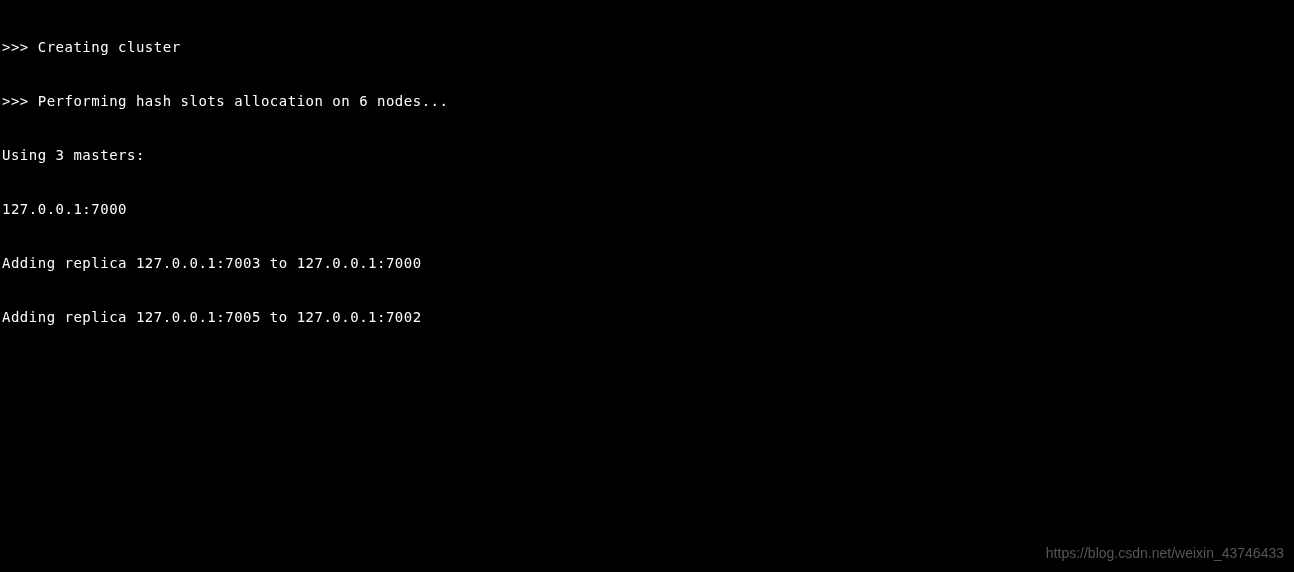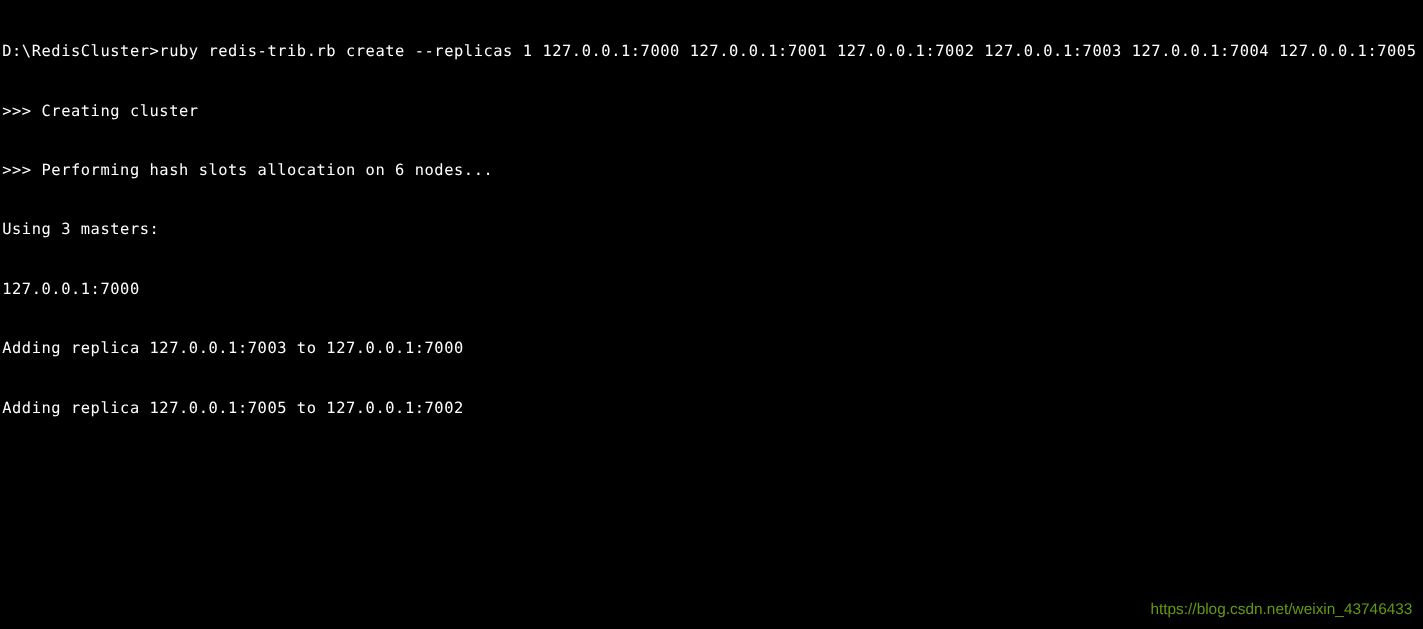--- a/index.html
+++ b/index.html
@@ -23,32 +23,31 @@
       white-space: pre;
       letter-spacing: 0.5px;
     }
     .line {
       display: block;
     }
     .watermark {
       position: absolute;
       bottom: 10px;
       right: 10px;
-      color: #84cc16;
+      color: #737373;
       opacity: 0.75;
       font-size: 14px;
       font-family: Arial, sans-serif;
       letter-spacing: 0;
     }
   </style>
 </head>
 <body>
 
 <div class="terminal">
-  <span class="line">D:\RedisCluster&gt;ruby redis-trib.rb create --replicas 1 127.0.0.1:7000 127.0.0.1:7001 127.0.0.1:7002 127.0.0.1:7003 127.0.0.1:7004 127.0.0.1:7005</span>
   <span class="line">&gt;&gt;&gt; Creating cluster</span>
   <span class="line">&gt;&gt;&gt; Performing hash slots allocation on 6 nodes...</span>
   <span class="line">Using 3 masters:</span>
   <span class="line">127.0.0.1:7000</span>
   <span class="line">Adding replica 127.0.0.1:7003 to 127.0.0.1:7000</span>
   <span class="line">Adding replica 127.0.0.1:7005 to 127.0.0.1:7002</span>
   
   
   
   

